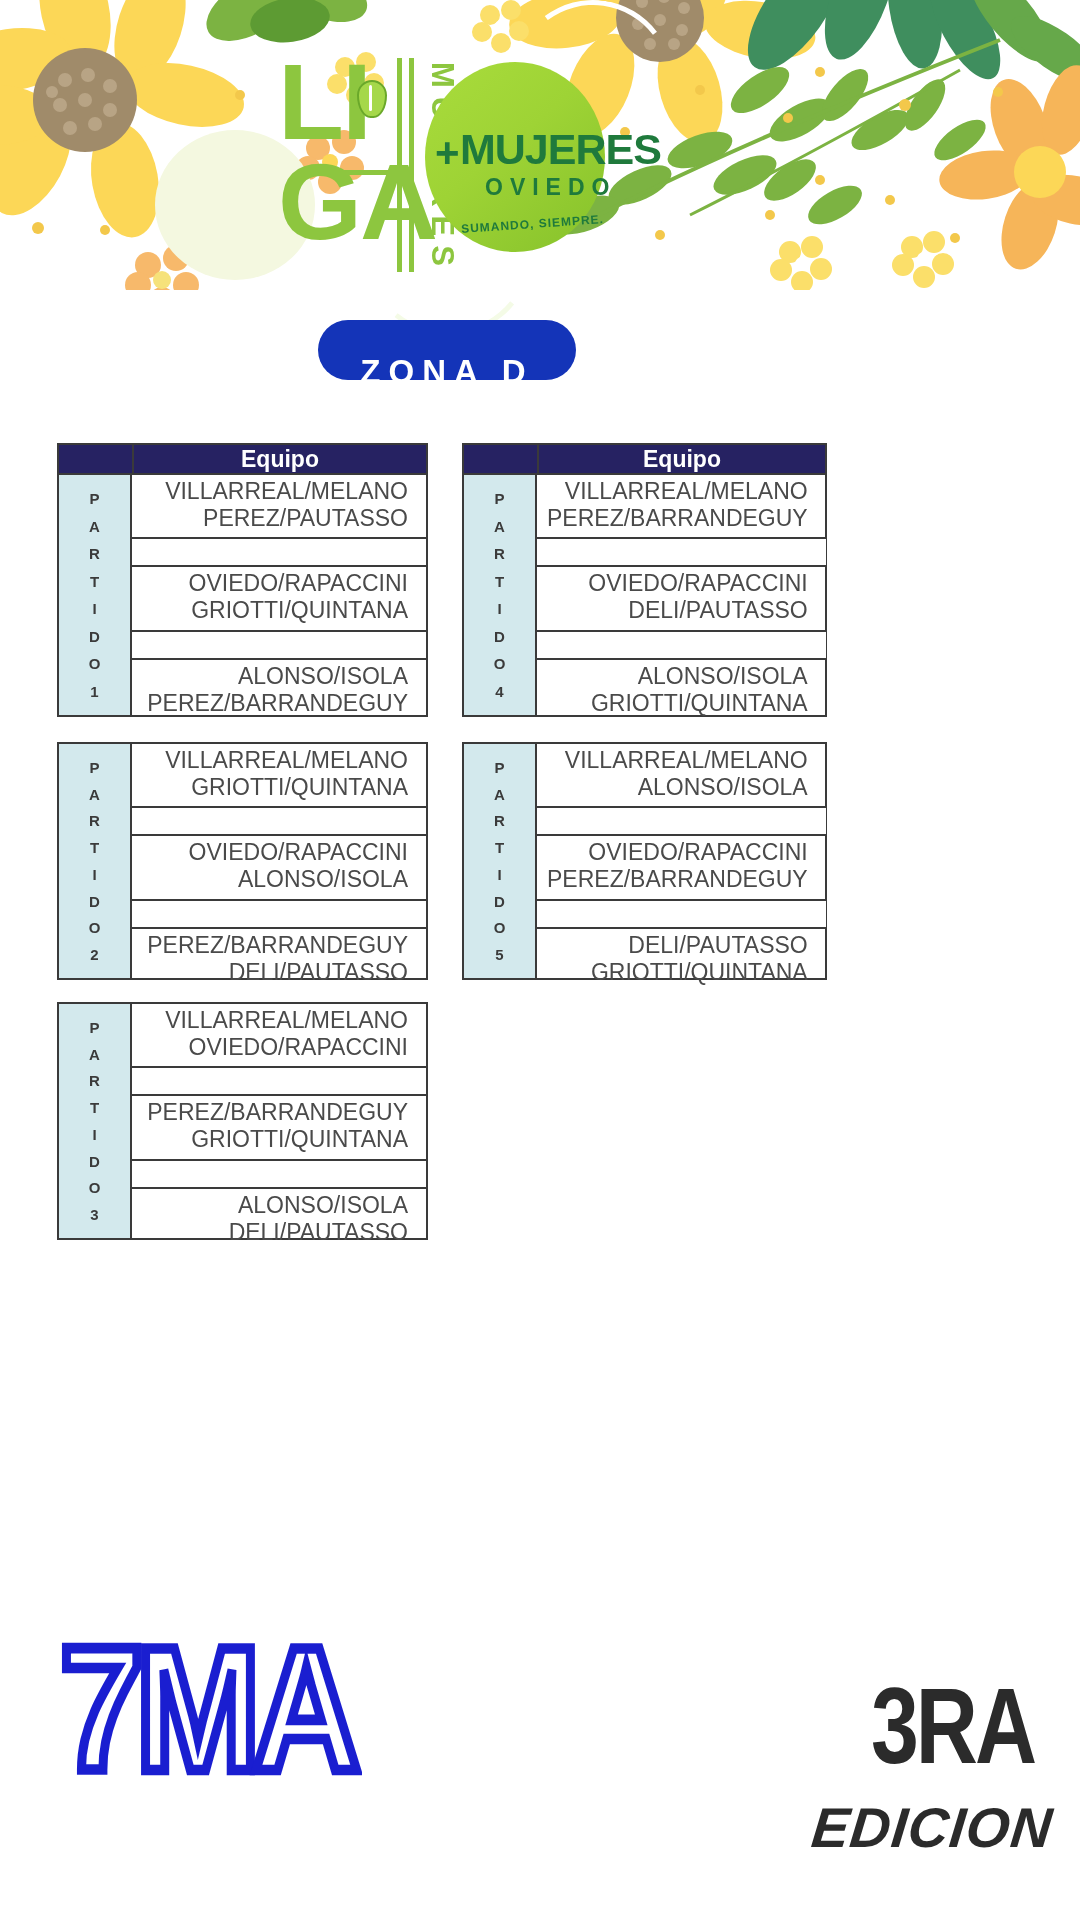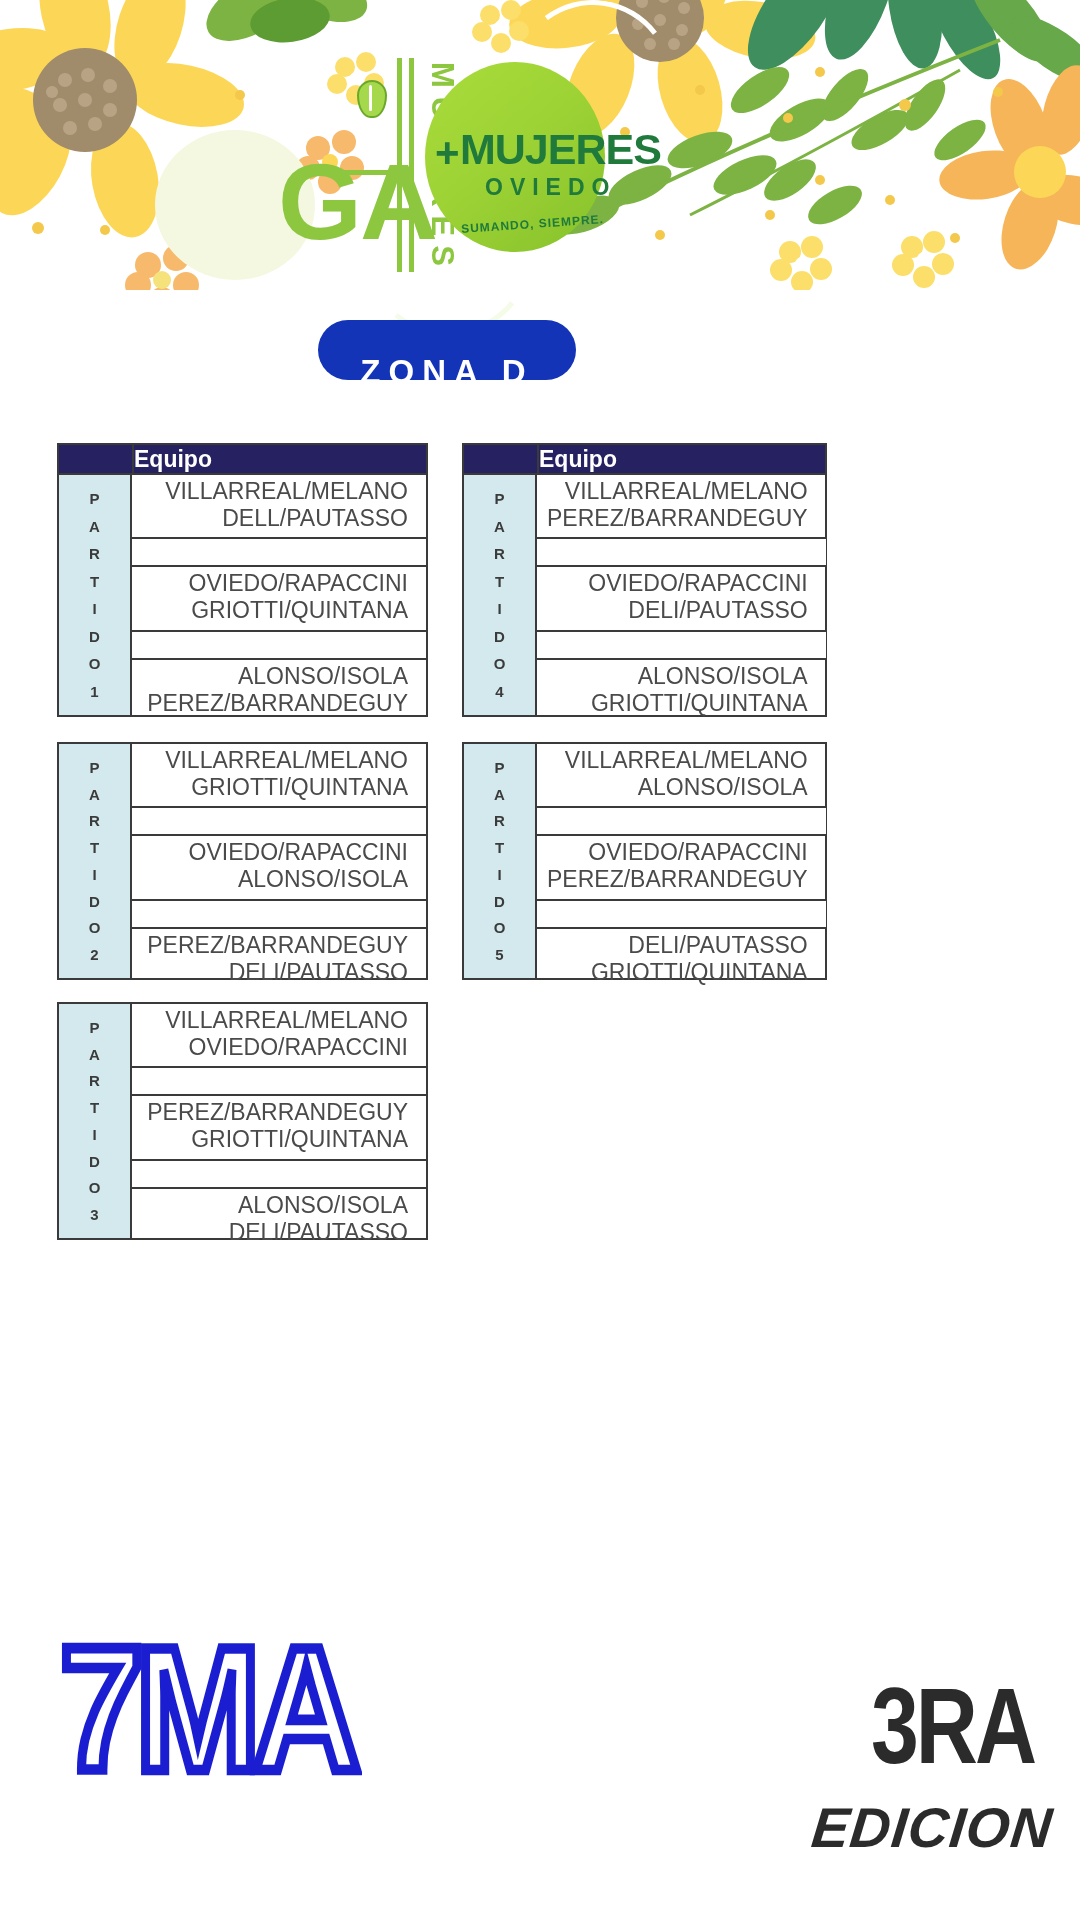--- a/index.html
+++ b/index.html
@@ -100,21 +100,21 @@
   }
   .spacer-cell:last-child{border-bottom:none;}
 
   .tbl-header{
     position:absolute;
     display:flex;height:30px;
     border:2px solid #3a3a3a;border-bottom:none;
     box-sizing:border-box;
   }
   .th-blank{width:73px;flex:0 0 73px;background:#262262;border-right:2px solid #3a3a3a;}
-  .th-equipo{flex:1;background:#262262;display:flex;align-items:center;}
+  .th-equipo{flex:1;background:#262262;display:flex;align-items:center;justify-content:center;}
   .th-equipo span{color:#ffffff;font-size:23px;font-weight:bold;font-family:"Liberation Sans", sans-serif;}
 
   
   #brand-7ma{
     position:absolute;left:60px;top:1620px;
     font-size:150px;font-weight:bold;
     font-family:"Liberation Sans", sans-serif;
     color:#ffffff;
     -webkit-text-stroke:9px #1a1ed0;
     letter-spacing:-8px;
@@ -308,20 +308,21 @@
         <circle cx="105" cy="230" r="5"></circle>
       <circle cx="300" cy="205" r="5"></circle>
         <circle cx="660" cy="235" r="5"></circle>
     </g>
 
     <ellipse cx="235" cy="205" rx="80" ry="75" fill="#f4f8e0"></ellipse>
   </svg>
 </div>
 
 <div id="liga-logo">
+  <div id="liga-li" class="liga-text">LI</div>
   <div id="liga-ball"></div>
   <div id="liga-ga" class="liga-text">GA</div>
   <div id="liga-crossbar"></div>
   <div id="liga-bar1"></div>
   <div id="liga-bar2"></div>
   <div id="liga-mujeres">MUJERES</div>
 </div>
 
 <div id="mujeres-logo">
   <div id="mj-ball"></div>
@@ -351,21 +352,21 @@
         <span>R</span>
         <span>T</span>
         <span>I</span>
         <span>D</span>
         <span>O</span>
         <span>1</span>
       </div>
       <div class="col-right">
         <div class="pair-cell" style="flex: 0 0 62.6667px;">
           <div class="team">VILLARREAL/MELANO</div>
-          <div class="team">DELL/PAUTASSO</div>
+          <div class="team">PEREZ/PAUTASSO</div>
         </div>
         <div class="spacer-cell" style="flex: 0 0 26px;"></div>
         <div class="pair-cell" style="flex: 0 0 62.6667px;">
           <div class="team">OVIEDO/RAPACCINI</div>
           <div class="team">GRIOTTI/QUINTANA</div>
         </div>
         <div class="spacer-cell" style="flex: 0 0 26px;"></div>
         <div class="pair-cell" style="flex: 0 0 62.6667px;">
           <div class="team">ALONSO/ISOLA</div>
           <div class="team">PEREZ/BARRANDEGUY</div>

